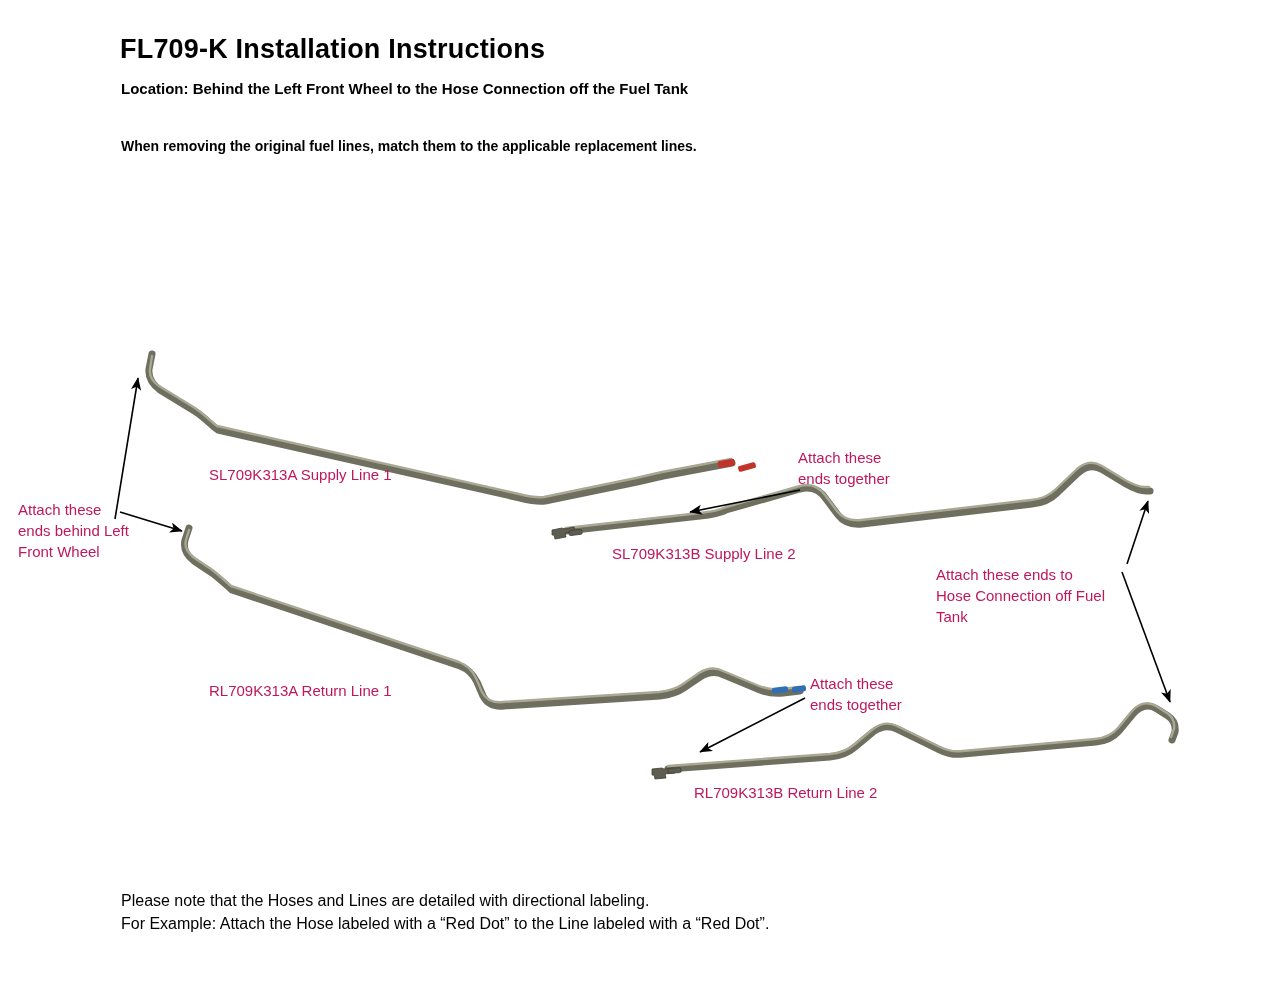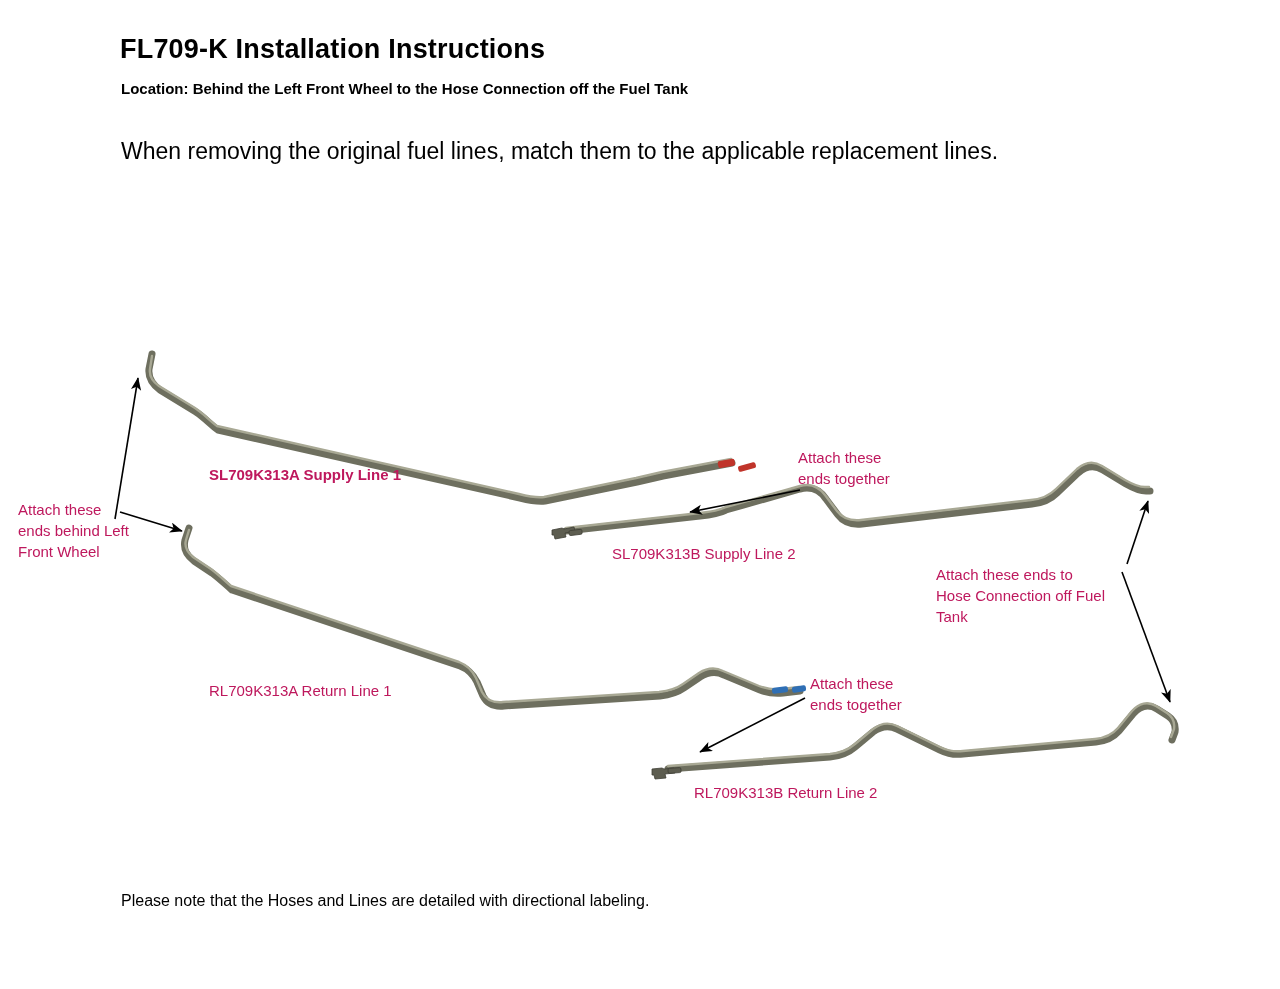--- a/index.html
+++ b/index.html
@@ -33,33 +33,33 @@
   }
   .subtitle {
     left: 121px;
     top: 68px;
     font-size: 15px;
     font-weight: bold;
   }
   .note-line {
     left: 121px;
     top: 126px;
-    font-size: 23px;
-    font-weight: normal;
+    font-size: 14px;
+    font-weight: bold;
   }
 
   .lbl {
     font-size: 15px;
     line-height: 21px;
     font-weight: 400;
     color: #be185d;
     white-space: pre;
   }
 
-  .lbl-supply1  { left: 209px; top: 452px; font-weight: bold; }
+  .lbl-supply1  { left: 209px; top: 452px; }
   .lbl-supply2  { left: 612px; top: 531px; }
   .lbl-return1  { left: 209px; top: 668px; }
   .lbl-return2  { left: 694px; top: 770px; }
 
   .lbl-attach-left   { left: 18px; top: 487px; }
   .lbl-attach-top    { left: 798px; top: 435px; }
   .lbl-attach-bottom { left: 810px; top: 661px; }
   .lbl-attach-tank   { left: 936px; top: 552px; }
 
   .footer-1 {
@@ -194,14 +194,15 @@
 Front Wheel</div>
   <div class="abs lbl lbl-attach-top">Attach these
 ends together</div>
   <div class="abs lbl lbl-attach-bottom">Attach these
 ends together</div>
   <div class="abs lbl lbl-attach-tank">Attach these ends to
 Hose Connection off Fuel
 Tank</div>
 
   <div class="abs footer-1">Please note that the Hoses and Lines are detailed with directional labeling.</div>
+  <div class="abs footer-2">For Example: Attach the Hose labeled with a “Red Dot” to the Line labeled with a “Red Dot”.</div>
 
 </div>
 
 </body></html>

